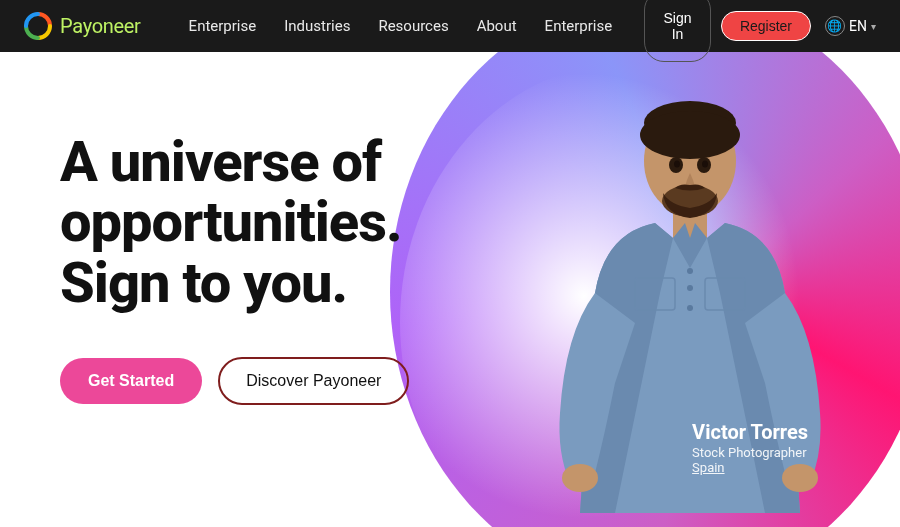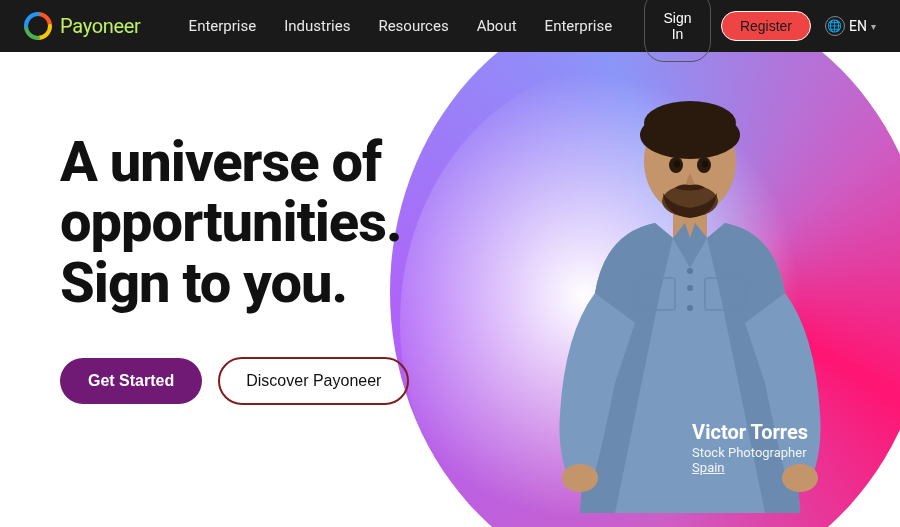--- a/index.html
+++ b/index.html
@@ -147,21 +147,21 @@
       max-width: 440px;
       letter-spacing: -1px;
     }
     .hero-buttons {
       display: flex;
       gap: 16px;
       margin-top: 44px;
       align-items: center;
     }
     .btn-get-started {
-      background: #701a75;
+      background: #ec4899;
       color: #fff;
       border: none;
       padding: 14px 28px;
       border-radius: 30px;
       font-size: 16px;
       font-weight: 600;
       cursor: pointer;
     }
     .btn-discover {
       background: transparent;

